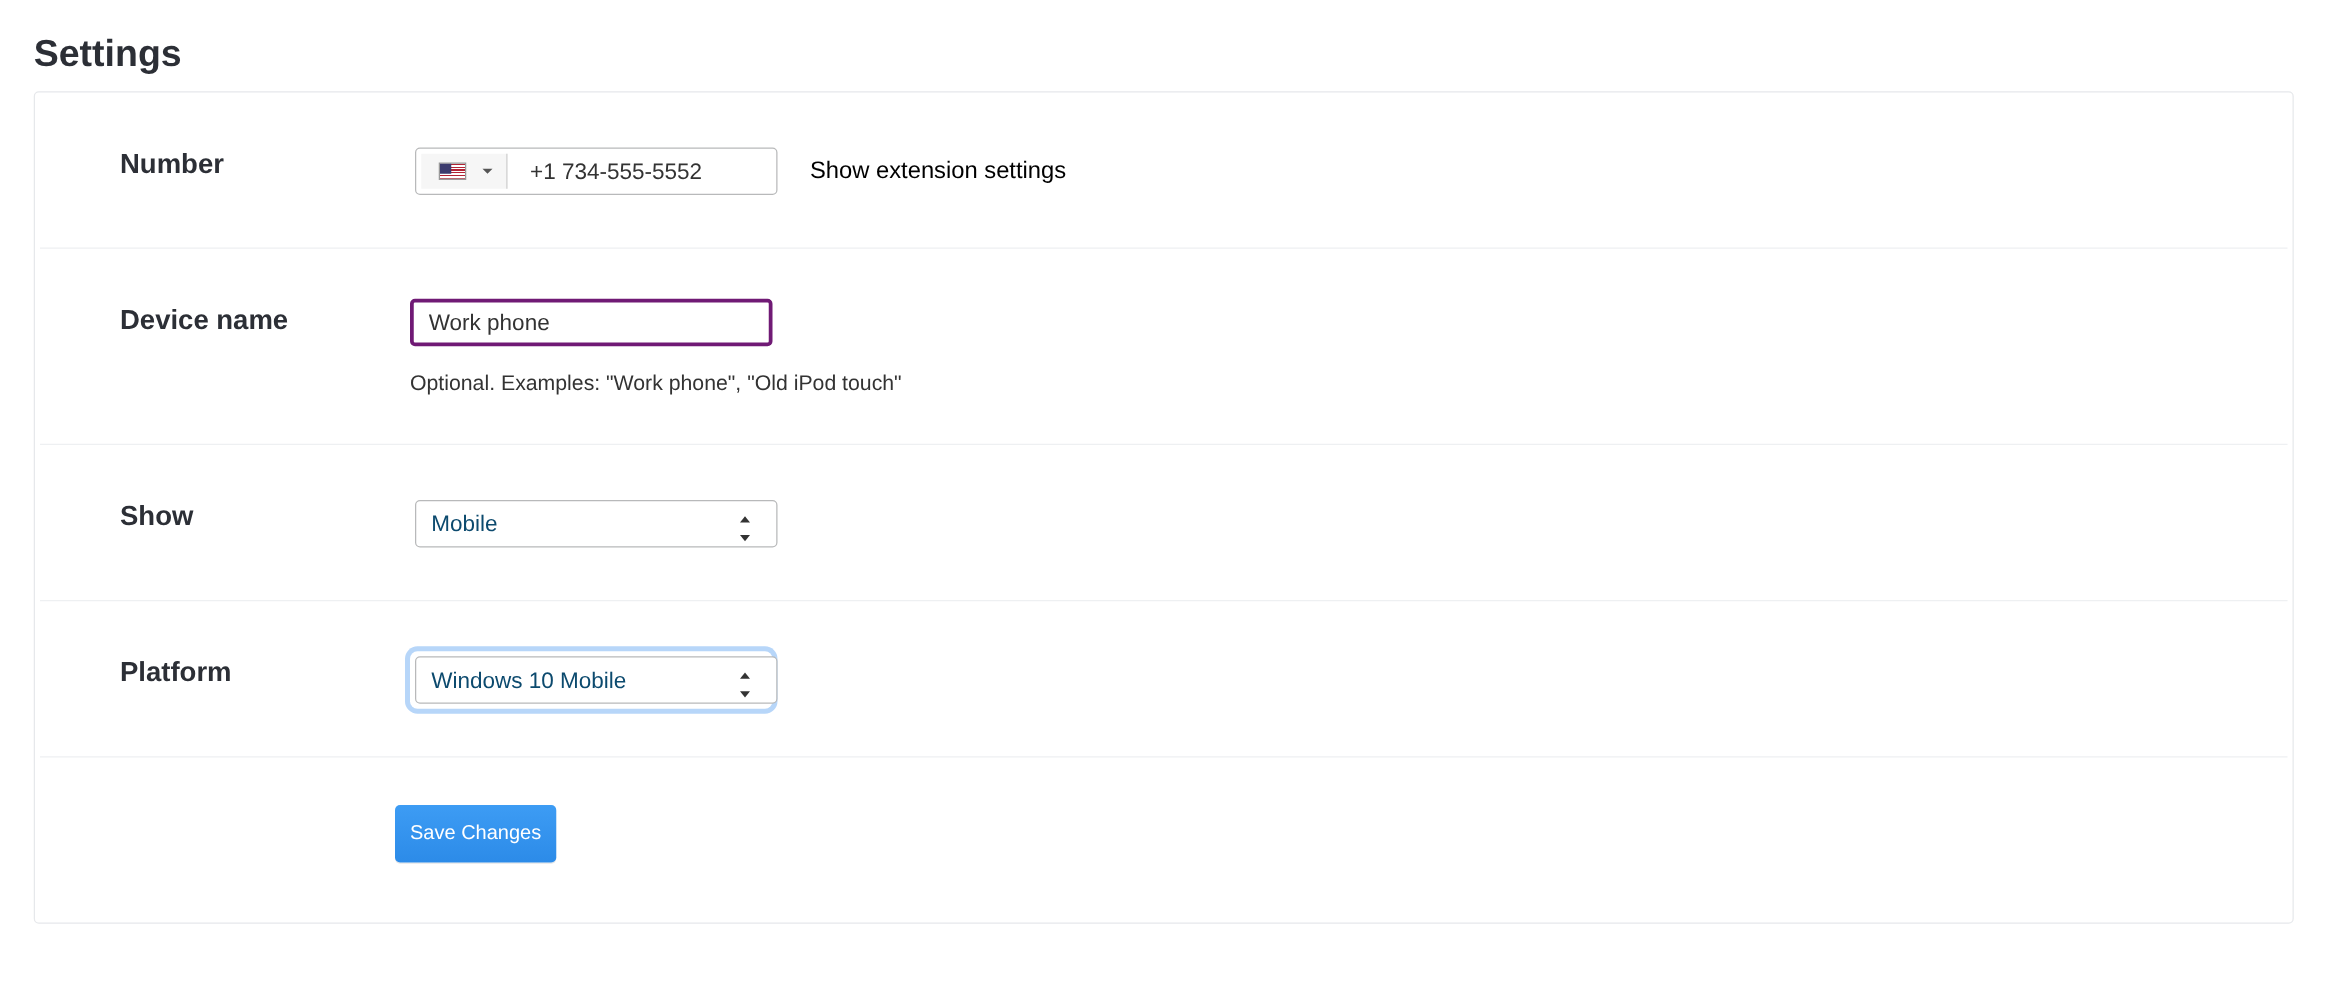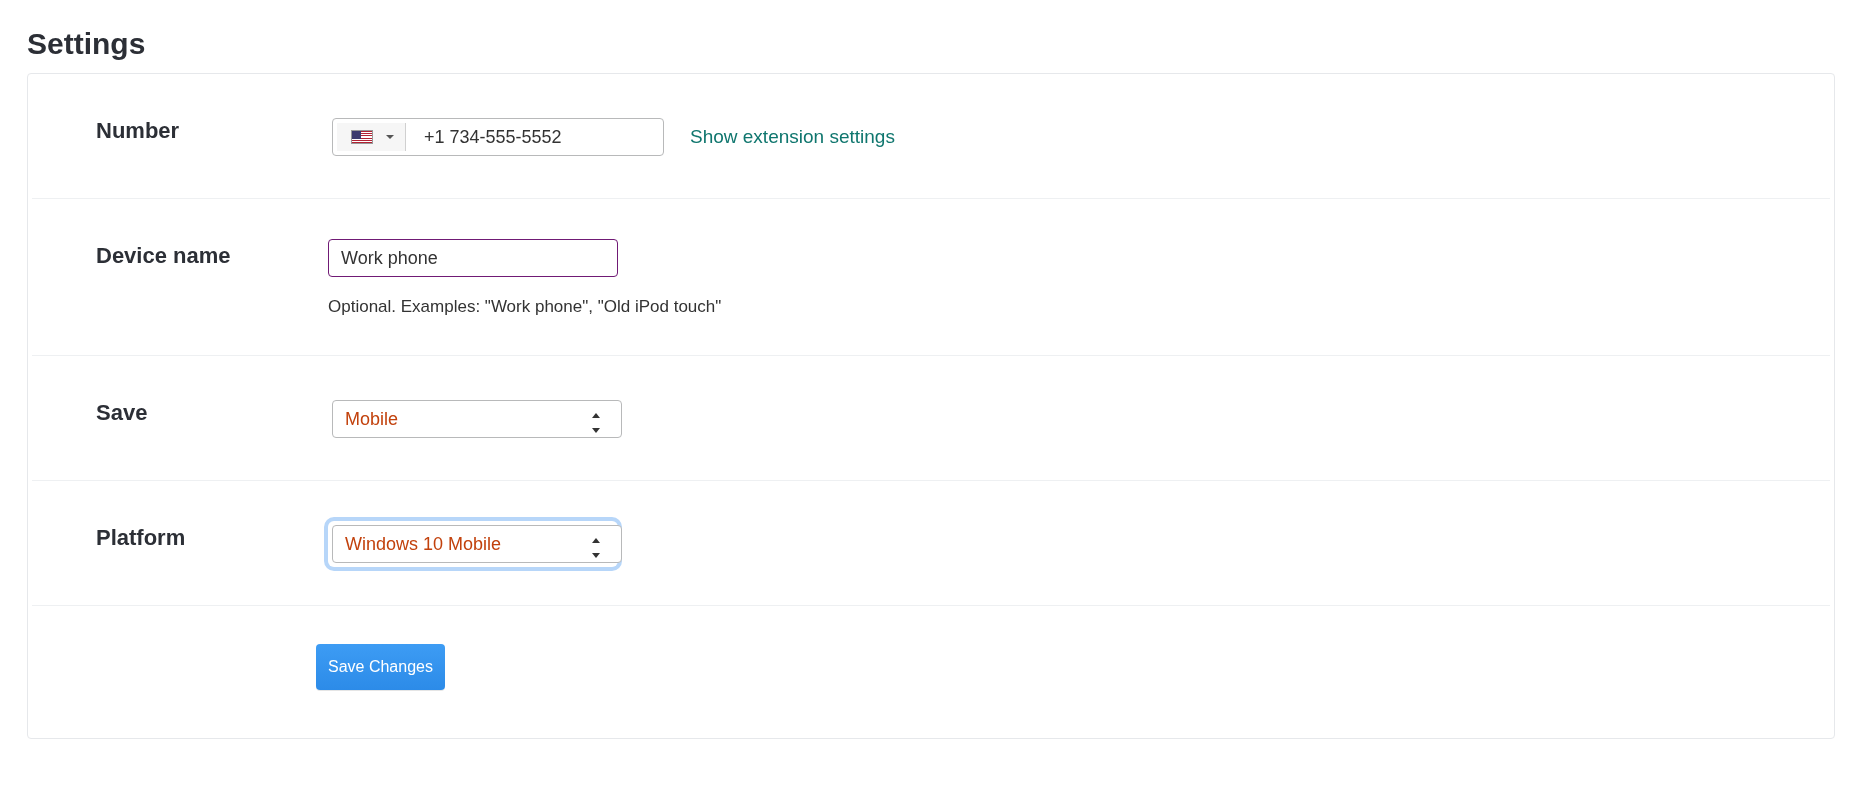--- a/index.html
+++ b/index.html
@@ -49,21 +49,21 @@
     align-items: center;
     gap: 18px;
   }
   .phone-wrap {
     display: inline-flex;
     align-items: stretch;
     border: 1px solid #b8b9ba;
     border-radius: 4px;
     overflow: hidden;
     height: 38px;
-    width: 332px;
+    width: 290px;
     background: #fff;
   }
   .flag-dd {
     display: flex;
     align-items: center;
     gap: 5px;
     padding: 0 7px 0 10px;
     background: #f6f6f6;
     border-right: 1px solid #d0d0d0;
     cursor: pointer;
@@ -95,29 +95,29 @@
   .phone-input {
     border: none;
     outline: none;
     font-size: 18px;
     padding: 0 10px;
     flex: 1;
     color: #333;
     background: transparent;
   }
   .link {
-    color: #0f766e;
+    color: #000000;
     font-size: 19px;
     text-decoration: none;
     cursor: pointer;
   }
   .text-input {
     width: 290px;
     height: 38px;
-    border: 1px solid #701a75;
+    border: 3px solid #701a75;
     border-radius: 4px;
     padding: 0 12px;
     font-size: 18px;
     color: #333;
     outline: none;
     background: #fff;
   }
   .helper-text {
     margin-top: 16px;
     font-size: 17px;
@@ -132,21 +132,21 @@
     border-radius: 6px;
     box-shadow: 0 0 0 4px #b7d6f9;
   }
   .select-el {
     width: 100%;
     height: 38px;
     border: 1px solid #b8b9ba;
     border-radius: 4px;
     padding: 0 30px 0 12px;
     font-size: 18px;
-    color: #c2410c;
+    color: #0c4a6e;
     appearance: none;
     -webkit-appearance: none;
     background: #fff;
     cursor: pointer;
     outline: none;
   }
   .updown {
     position: absolute;
     right: 10px;
     top: 50%;
@@ -208,21 +208,21 @@
 
   <div class="form-row">
     <div class="label-col">Device name</div>
     <div class="field-col">
       <input type="text" class="text-input" value="Work phone" style="">
       <div class="helper-text">Optional. Examples: "Work phone", "Old iPod touch"</div>
     </div>
   </div>
 
   <div class="form-row">
-    <div class="label-col">Save</div>
+    <div class="label-col">Show</div>
     <div class="field-col">
       <div class="select-wrap">
         <select class="select-el">
           <option>Mobile</option>
         </select>
         <span class="updown">
           <span class="up"></span>
             <span class="down"></span>
         </span>
       </div>

